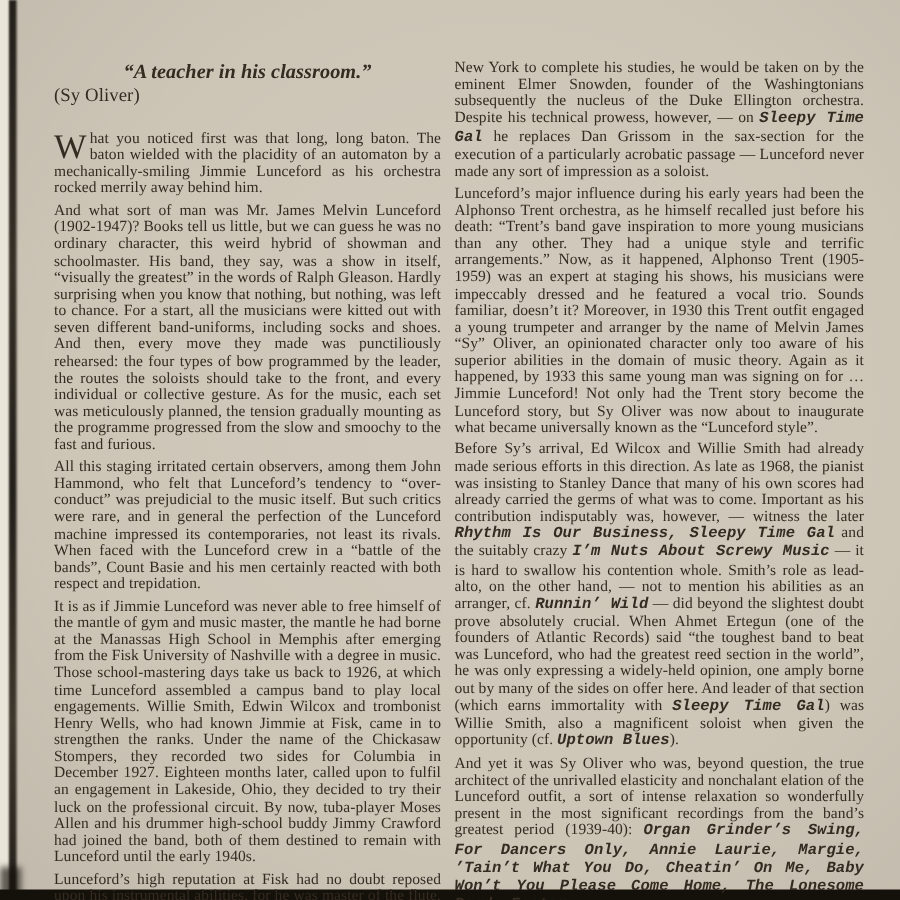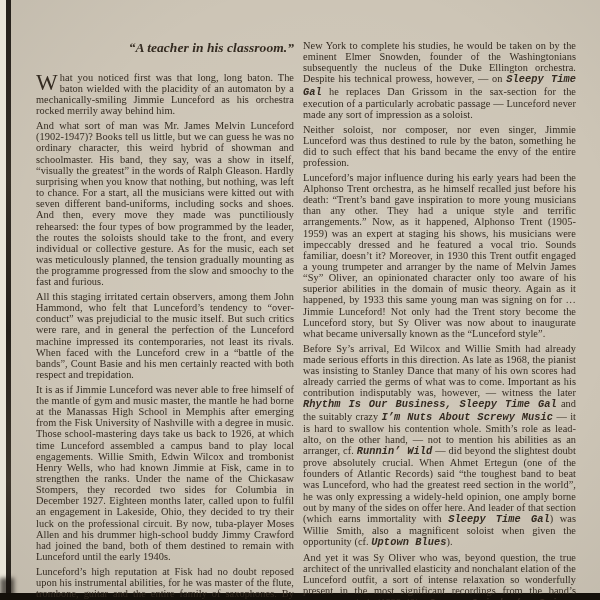--- a/index.html
+++ b/index.html
@@ -45,21 +45,21 @@
   }
   .column-left  { left: 36px;  width: 258px; }
   .column-right { left: 303px; width: 273px; }
 
   .quote-block { margin-bottom: 16px; }
   .quote-text {
     font-size: 13.5px;
     line-height: 16px;
     font-weight: bold;
     font-style: italic;
-    text-align: right;
+    text-align: center;
   }
   .quote-attribution {
     font-size: 12.5px;
     line-height: 15px;
     text-align: left;
   }
 
   p.para { margin: 0 0 3.5px 0; }
   p.para:last-child { margin-bottom: 0; }
 
@@ -78,31 +78,31 @@
 <div class="page-surface"></div>
 
 <div class="edge-light-left" style="background: rgb(233, 229, 216);"></div>
 <div class="fold-line" style="background: linear-gradient(rgb(23, 19, 14) 0%, rgb(42, 36, 28) 30%, rgb(23, 19, 14) 55%, rgb(51, 44, 34) 80%, rgb(23, 19, 14) 100%);"></div>
 <div class="edge-bottom-blob"></div>
 <div class="edge-bottom-bar" style="background: rgb(20, 16, 10);"></div>
 
 <div class="column column-left" style="color: rgb(52, 43, 33);">
   <div class="quote-block">
     <div class="quote-text">“A teacher in his classroom.”</div>
+    <div class="quote-attribution">(Sy Oliver)</div>
   </div>
   <div>
       <p class="para"><span class="dropcap">W</span><span>hat you noticed first was that long, long baton.  The baton wielded with the placidity of an automaton by a mechanically-smiling Jimmie Lunceford as his orchestra rocked merrily away behind him.</span></p>
       <p class="para"><span>And what sort of man was Mr. James Melvin Lunceford (1902-1947)?  Books tell us little, but we can guess he was no ordinary character, this weird hybrid of showman and schoolmaster.  His band, they say, was a show in itself, “visually the greatest” in the words of Ralph Gleason.  Hardly surprising when you know that nothing, but nothing, was left to chance.  For a start, all the musicians were kitted out with seven different band-uniforms, including socks and shoes.  And then, every move they made was punctiliously rehearsed: the four types of bow programmed by the leader, the routes the soloists should take to the front, and every individual or collective gesture.  As for the music, each set was meticulously planned, the tension gradually mounting as the programme progressed from the slow and smoochy to the fast and furious.</span></p>
       <p class="para"><span>All this staging irritated certain observers, among them John Hammond, who felt that Lunceford’s tendency to “over-conduct” was prejudicial to the music itself.  But such critics were rare, and in general the perfection of the Lunceford machine impressed its contemporaries, not least its rivals.  When faced with the Lunceford crew in a “battle of the bands”, Count Basie and his men certainly reacted with both respect and trepidation.</span></p>
       <p class="para"><span>It is as if Jimmie Lunceford was never able to free himself of the mantle of gym and music master, the mantle he had borne at the Manassas High School in Memphis after emerging from the Fisk University of Nashville with a degree in music.  Those school-mastering days take us back to 1926, at which time Lunceford assembled a campus band to play local engagements.  Willie Smith, Edwin Wilcox and trombonist Henry Wells, who had known Jimmie at Fisk, came in to strengthen the ranks.  Under the name of the Chickasaw Stompers, they recorded two sides for Columbia in December 1927.  Eighteen months later, called upon to fulfil an engagement in Lakeside, Ohio, they decided to try their luck on the professional circuit.  By now, tuba-player Moses Allen and his drummer high-school buddy Jimmy Crawford had joined the band, both of them destined to remain with Lunceford until the early 1940s.</span></p>
       <p class="para"><span>Lunceford’s high reputation at Fisk had no doubt reposed upon his instrumental abilities, for he was master of the flute, trombone, guitar and the entire family of saxophones.  By 1922, he was playing in the band of a certain George Morrison.  Later, while in</span></p>
     </div>
 </div>
 
 <div class="column column-right" style="color: rgb(52, 43, 33);">
   <div>
       <p class="para"><span>New York to complete his studies, he would be taken on by the eminent Elmer Snowden, founder of the Washingtonians subsequently the nucleus of the Duke Ellington orchestra.  Despite his technical prowess, however, — on </span><span class="seg-bi">Sleepy Time Gal</span><span> he replaces Dan Grissom in the sax-section for the execution of a particularly acrobatic passage — Lunceford never made any sort of impression as a soloist.</span></p>
-      <p class="para"><span>Neither soloist, nor composer, nor even singer, Jimmie Lunceford was thus destined to rule by the baton, something he did to such effect that his band became the envy of the entire profession.</span></p>
       <p class="para"><span>Lunceford’s major influence during his early years had been the Alphonso Trent orchestra, as he himself recalled just before his death: “Trent’s band gave inspiration to more young musicians than any other.  They had a unique style and terrific arrangements.” Now, as it happened, Alphonso Trent (1905-1959) was an expert at staging his shows, his musicians were impeccably dressed and he featured a vocal trio.  Sounds familiar, doesn’t it?  Moreover, in 1930 this Trent outfit engaged a young trumpeter and arranger by the name of Melvin James “Sy” Oliver, an opinionated character only too aware of his superior abilities in the domain of music theory.  Again as it happened, by 1933 this same young man was signing on for … Jimmie Lunceford!  Not only had the Trent story become the Lunceford story, but Sy Oliver was now about to inaugurate what became universally known as the “Lunceford style”.</span></p>
       <p class="para"><span>Before Sy’s arrival, Ed Wilcox and Willie Smith had already made serious efforts in this direction.  As late as 1968, the pianist was insisting to Stanley Dance that many of his own scores had already carried the germs of what was to come.  Important as his contribution indisputably was, however, — witness the later </span><span class="seg-bi">Rhythm Is Our Business, Sleepy Time Gal</span><span> and the suitably crazy </span><span class="seg-bi">I’m Nuts About Screwy Music</span><span> — it is hard to swallow his contention whole.  Smith’s role as lead-alto, on the other hand, — not to mention his abilities as an arranger, cf. </span><span class="seg-bi">Runnin’ Wild</span><span> — did beyond the slightest doubt prove absolutely crucial.  When Ahmet Ertegun (one of the founders of Atlantic Records) said “the toughest band to beat was Lunceford, who had the greatest reed section in the world”, he was only expressing a widely-held opinion, one amply borne out by many of the sides on offer here.  And leader of that section (which earns immortality with </span><span class="seg-bi">Sleepy Time Gal</span><span>) was Willie Smith, also a magnificent soloist when given the opportunity (cf. </span><span class="seg-bi">Uptown Blues</span><span>).</span></p>
       <p class="para"><span>And yet it was Sy Oliver who was, beyond question, the true architect of the unrivalled elasticity and nonchalant elation of the Lunceford outfit, a sort of intense relaxation so wonderfully present in the most significant recordings from the band’s greatest period (1939-40): </span><span class="seg-bi">Organ Grinder’s Swing, For Dancers Only, Annie Laurie, Margie, ’Tain’t What You Do, Cheatin’ On Me, Baby Won’t You Please Come Home, The Lonesome Road, Easter</span></p>
     </div>
 </div>
 
 </body></html>

